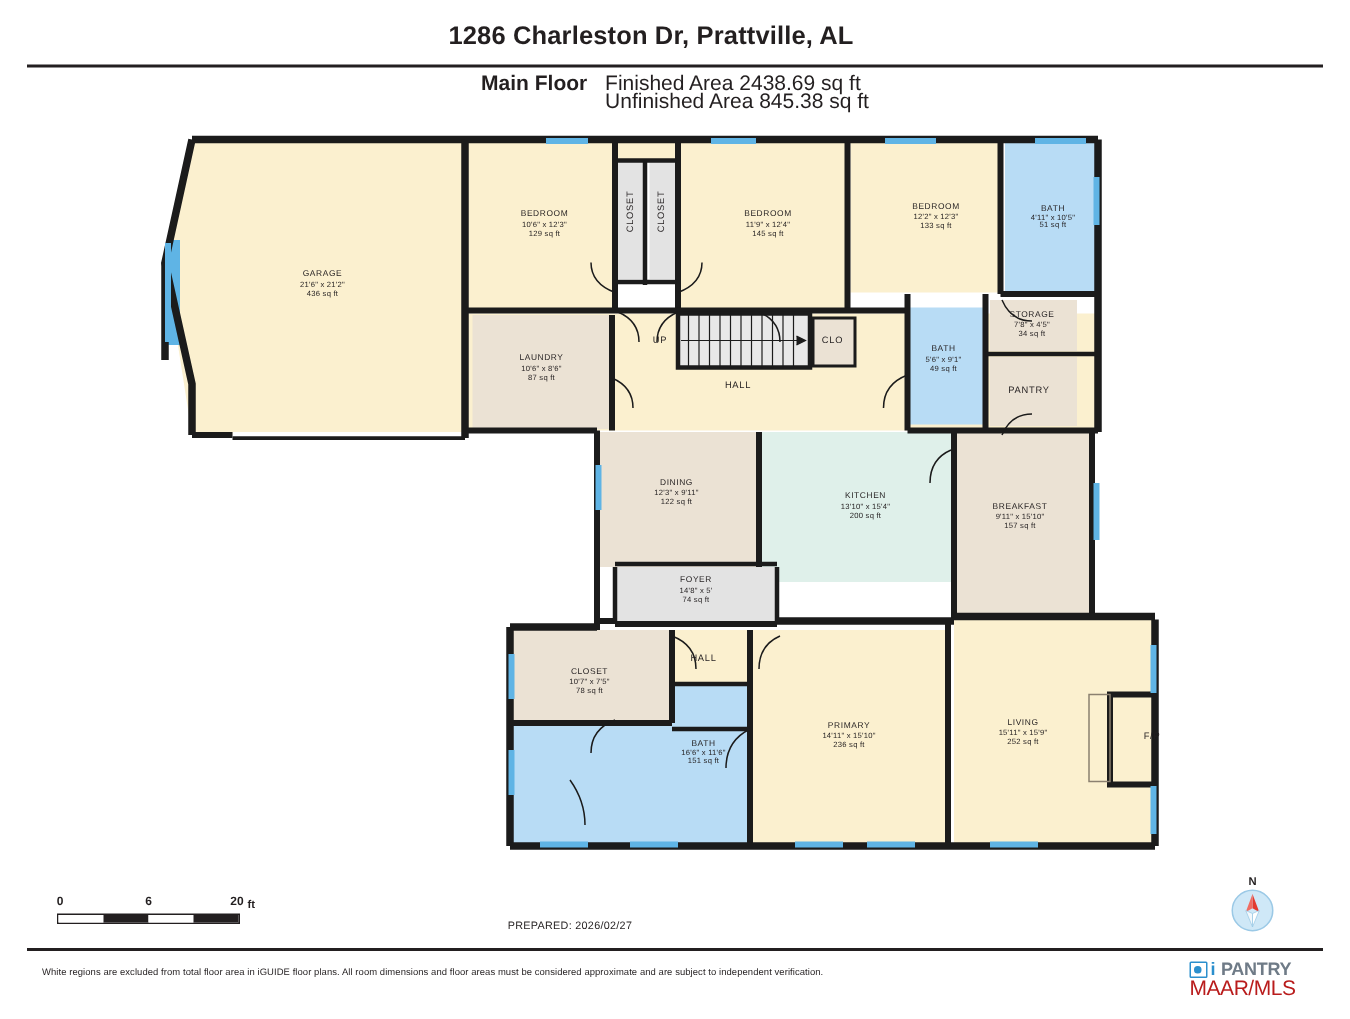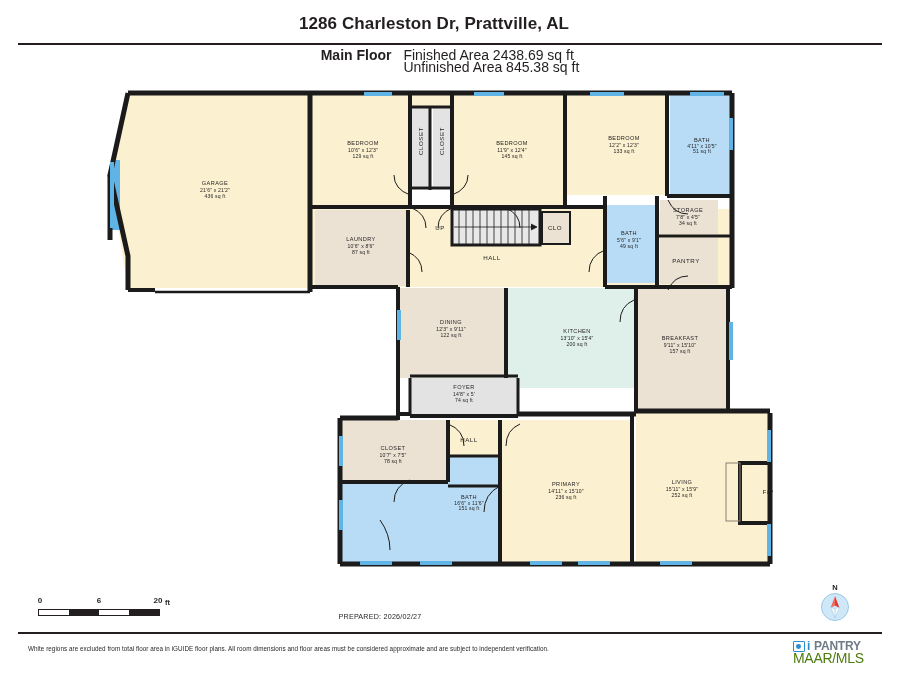--- a/index.html
+++ b/index.html
@@ -68,21 +68,21 @@
   
   #logo { position:absolute; left:793px; top:639px; width:92px; height:26px; }
   #logo-box { position:absolute; left:0; top:2px; width:12px; height:11px;
               border:1.6px solid #2b8fcd; border-radius:1px; }
   #logo-box:after { content:""; position:absolute; left:2.2px; top:2.2px;
               width:4.8px; height:4.8px; border-radius:50%; background:#2b8fcd; }
   #logo-i { position:absolute; left:14px; top:0px; font-size:12px; font-weight:bold;
               color:#2b8fcd; letter-spacing:-0.3px; }
   #logo-guide { position:absolute; left:21px; top:0px; font-size:12px; font-weight:bold;
               color:#6f7b87; letter-spacing:-0.2px; }
-  #logo-mls { position:absolute; left:0px; top:11px; font-size:14px; color:#4d7c0f;
+  #logo-mls { position:absolute; left:0px; top:11px; font-size:14px; color:#b91c1c;
               letter-spacing:-0.3px; }
 </style>
 </head>
 <body>
 
 <div id="title">1286 Charleston Dr, Prattville, AL</div>
 <div id="header-rule"></div>
 <div id="floor-info">
   <span class="fl">Main Floor</span>
   <span class="areas">

